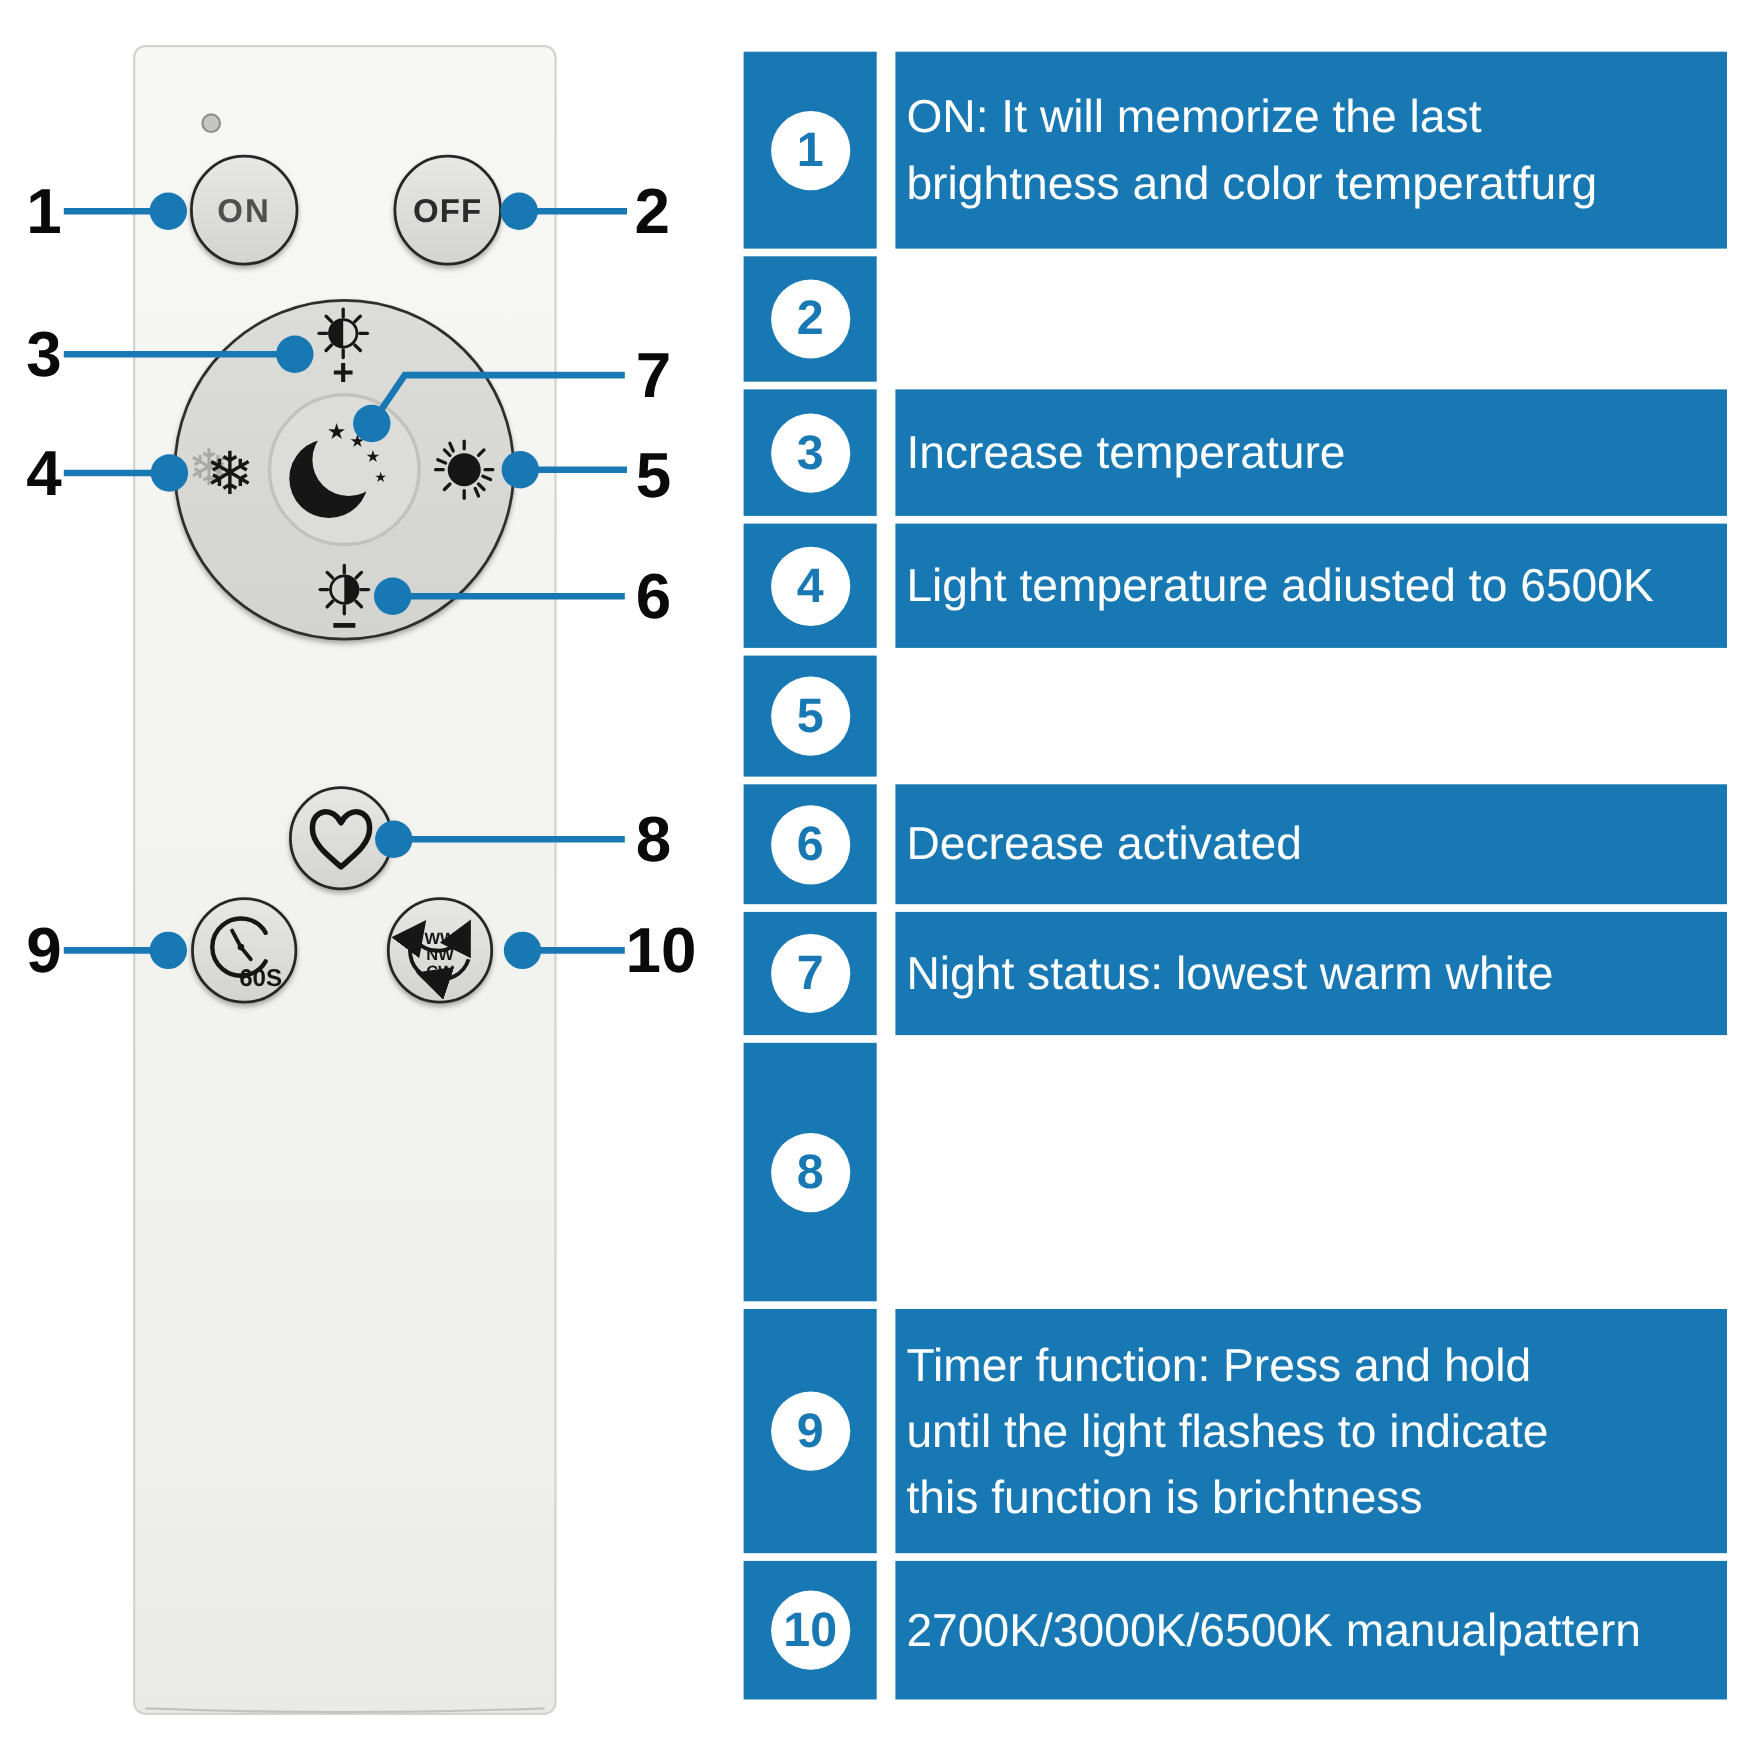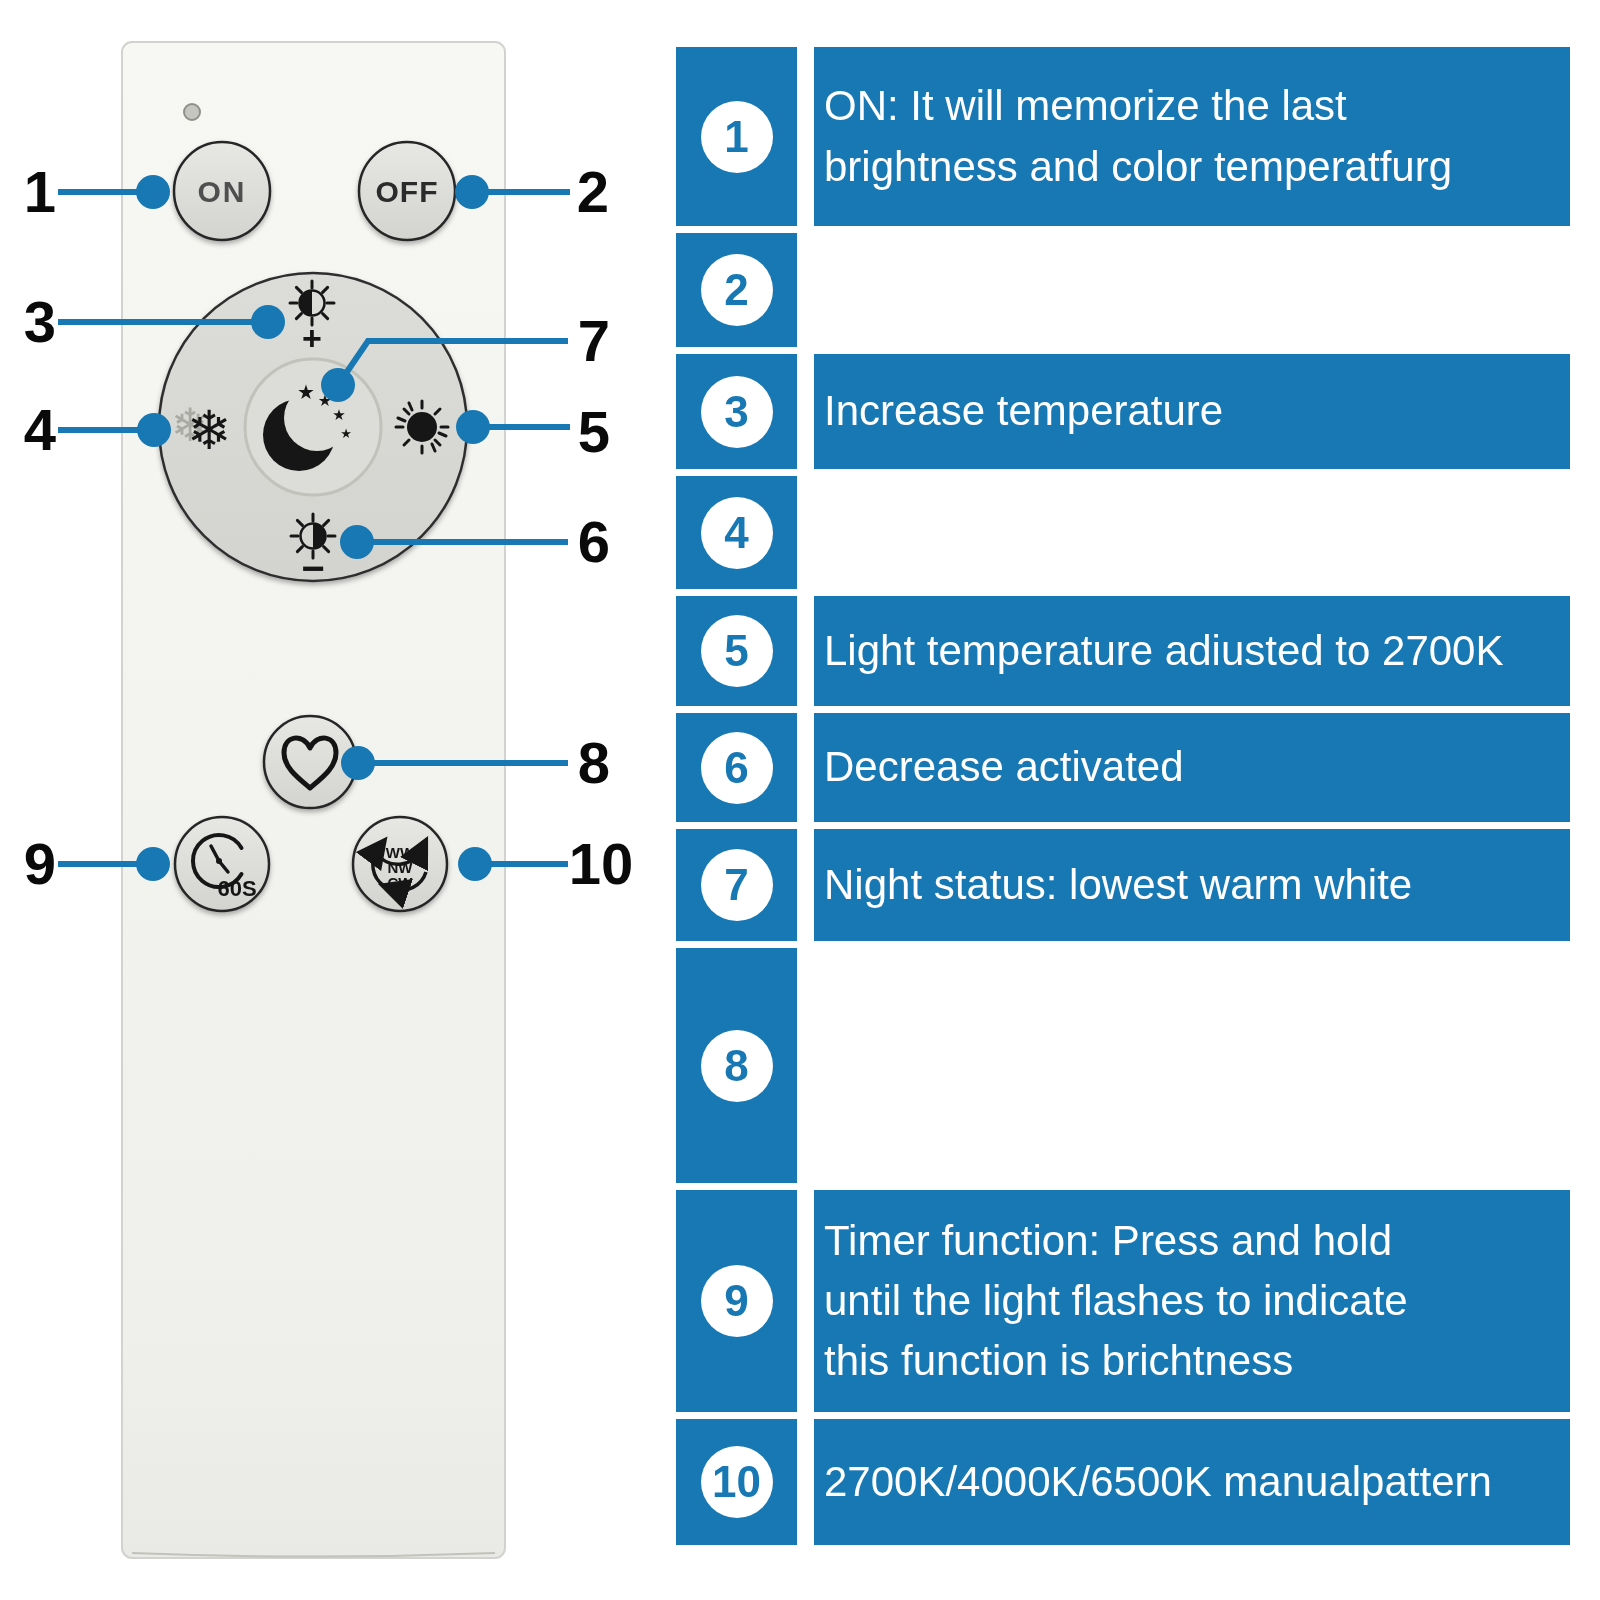--- a/index.html
+++ b/index.html
@@ -238,26 +238,26 @@
     <div class="trow row2">
       <div class="cell-num">
           <div class="badge">3</div>
         </div>
       <div class="cell-text">Increase temperature</div>
     </div>
     <div class="trow row3">
       <div class="cell-num">
           <div class="badge">4</div>
         </div>
+      <div class="cell-text">Light temperature adiusted to 6500K</div>
     </div>
     <div class="trow row4">
       <div class="cell-num">
           <div class="badge">5</div>
         </div>
-      <div class="cell-text">Light temperature adiusted to 2700K</div>
     </div>
     <div class="trow row5">
       <div class="cell-num">
           <div class="badge">6</div>
         </div>
       <div class="cell-text">Decrease activated</div>
     </div>
     <div class="trow row6">
       <div class="cell-num">
           <div class="badge">7</div>
@@ -274,17 +274,17 @@
           <div class="badge">9</div>
         </div>
       <div class="cell-text">Timer function: Press and hold
 until the light flashes to indicate
 this function is brichtness</div>
     </div>
     <div class="trow row9">
       <div class="cell-num">
           <div class="badge">10</div>
         </div>
-      <div class="cell-text">2700K/4000K/6500K manualpattern</div>
+      <div class="cell-text">2700K/3000K/6500K manualpattern</div>
     </div>
   </div>
 
 </div>
 
 </body></html>

